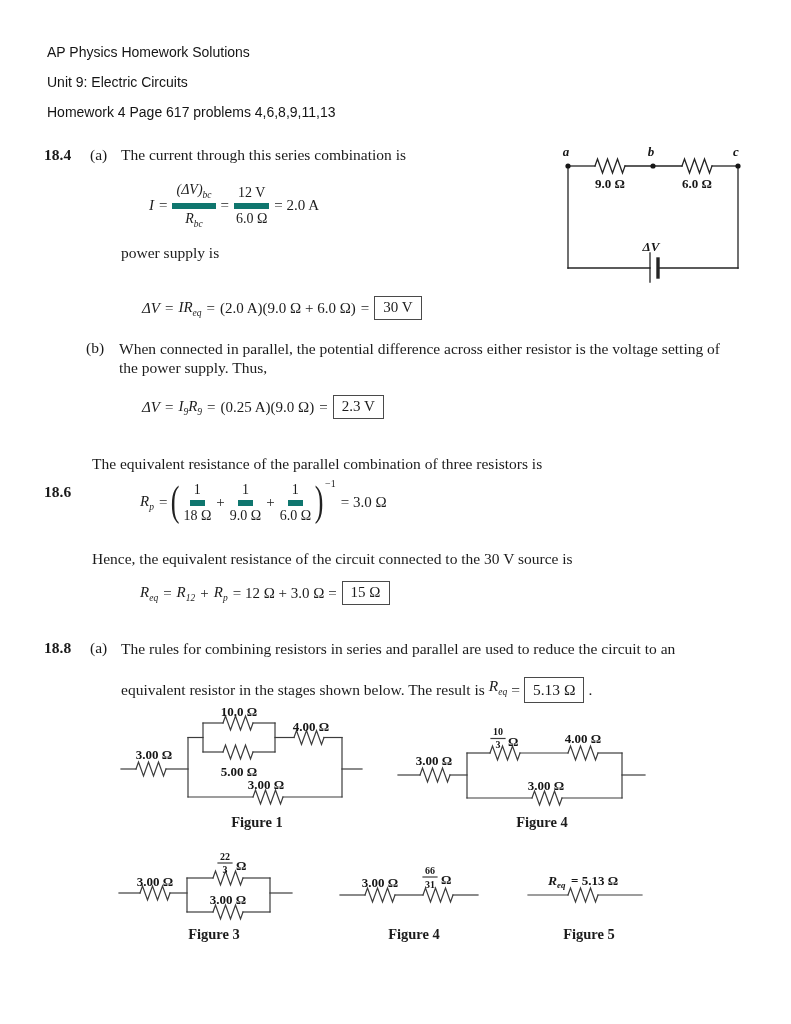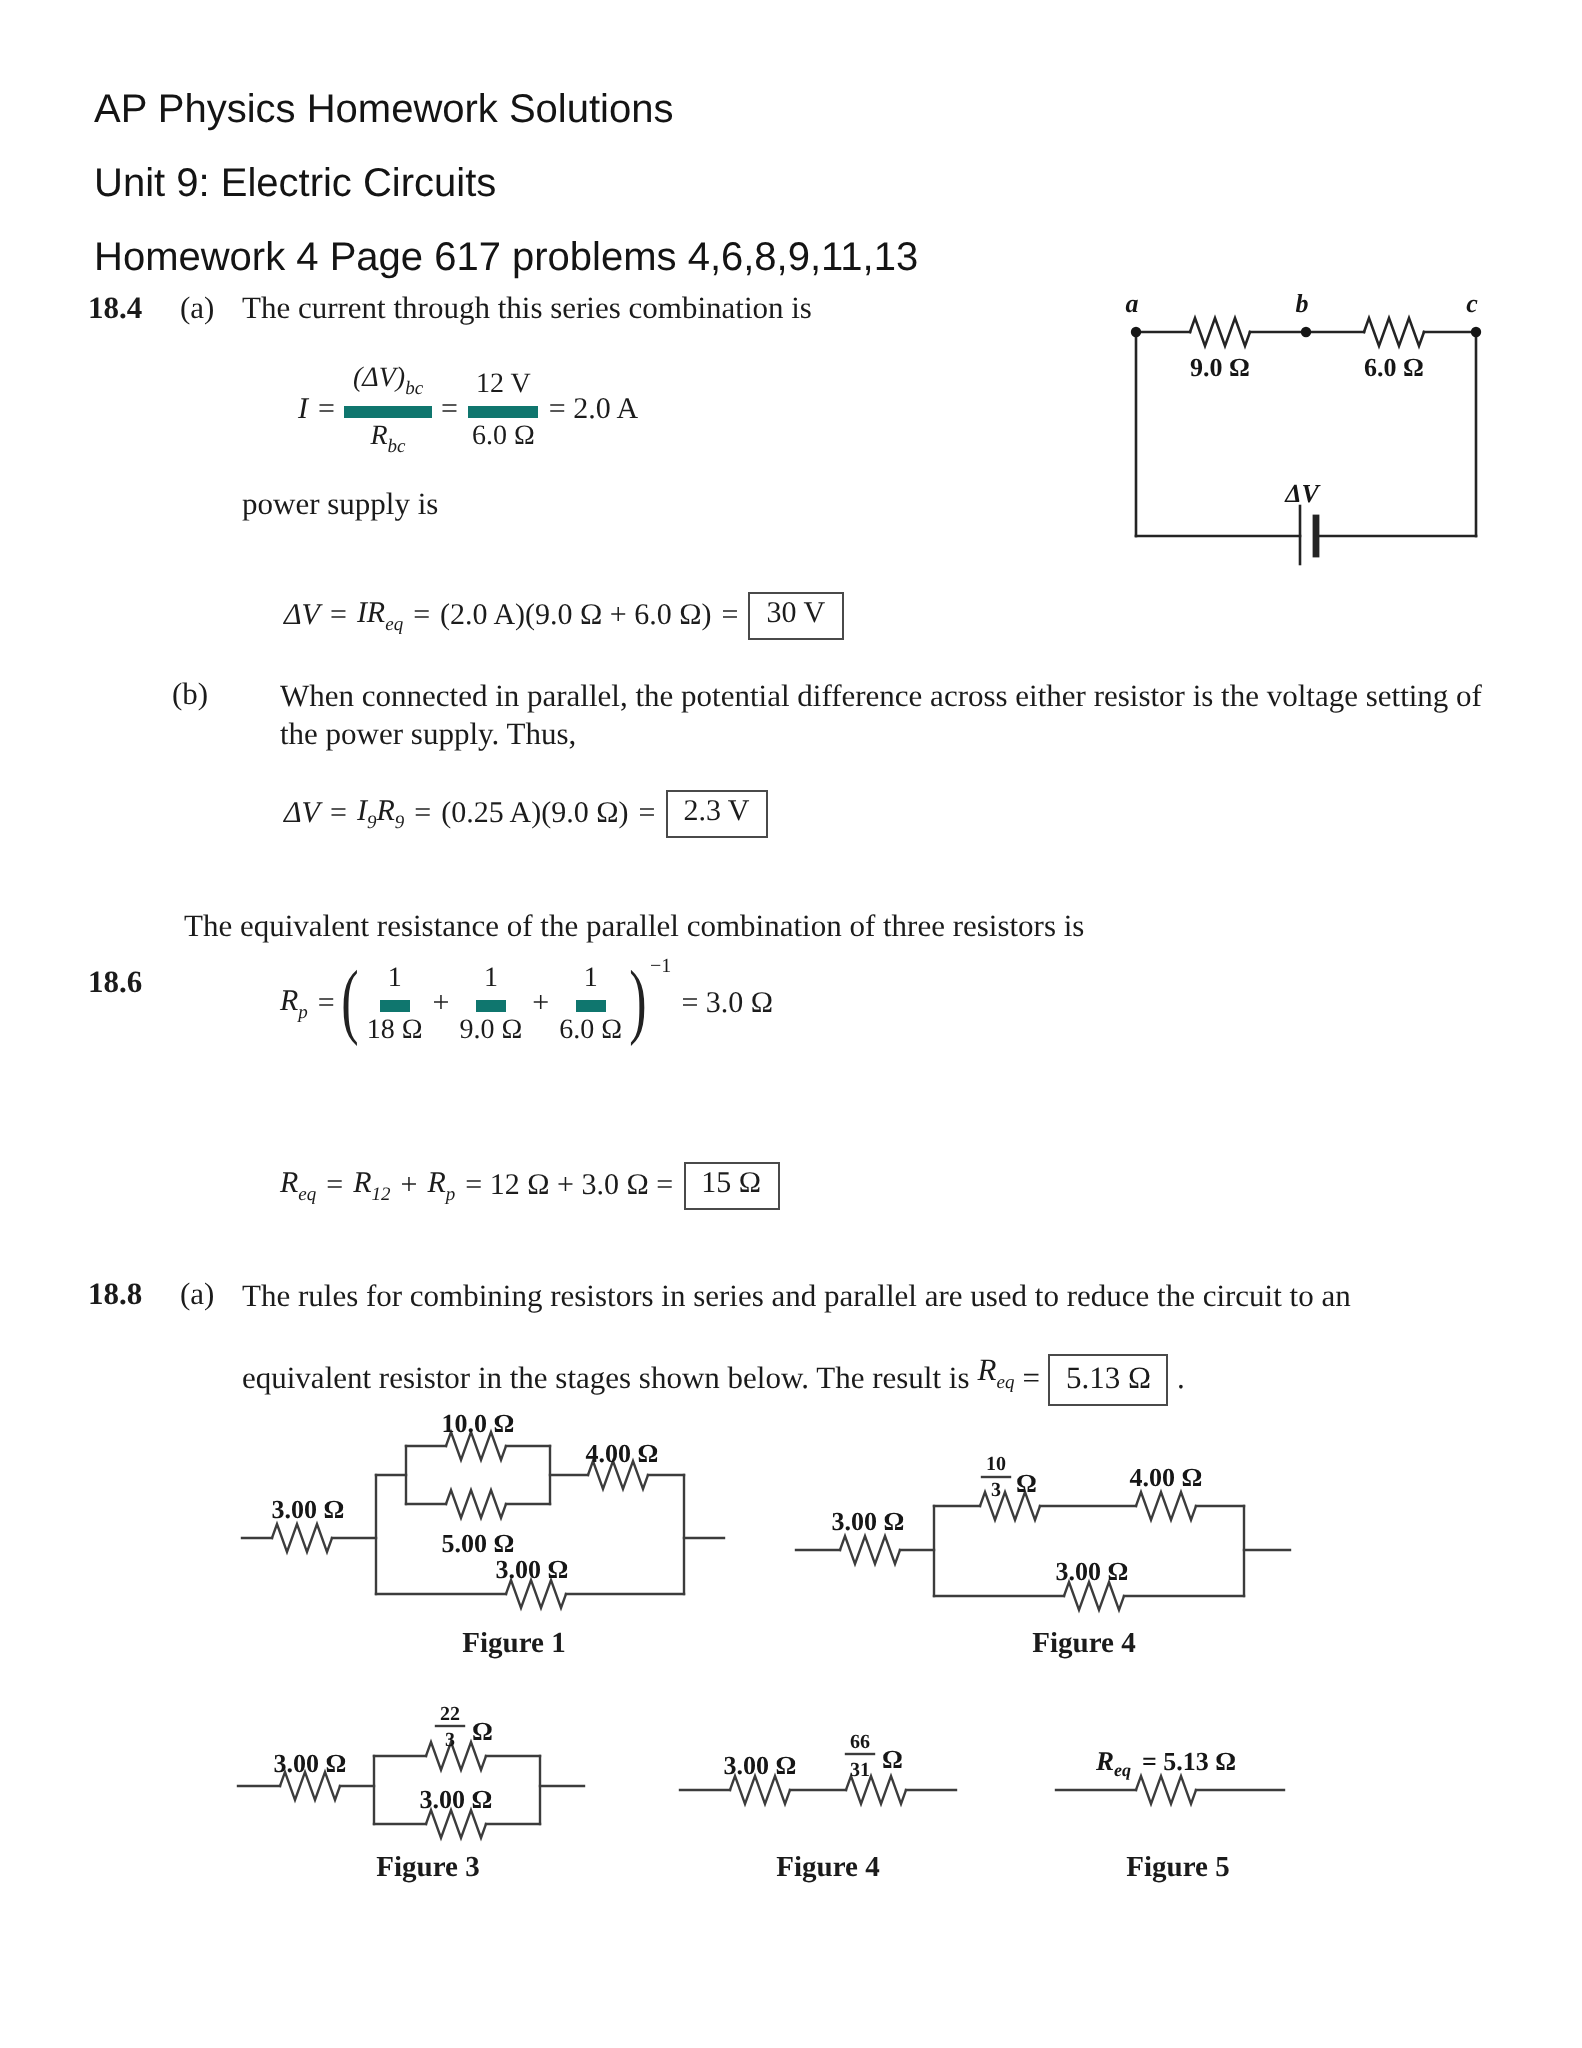--- a/index.html
+++ b/index.html
@@ -3,21 +3,21 @@
 <meta charset="utf-8">
 <style>
   html,body { margin:0; padding:0; background:#e8e8e8; }
   .page {
     position:relative; width:791px; height:1024px; margin:0 auto;
     background:#ffffff; color:#1b1b1b;
     font-family:"Liberation Serif", serif; overflow:hidden;
   }
   .header {
     position:absolute; left:47px; top:44px;
-    font-family:"Liberation Sans", sans-serif; font-size:20px; color:#141414;
+    font-family:"Liberation Sans", sans-serif; font-size:14px; color:#141414;
   }
   .header > div { margin-bottom:14px; }
 
   .row { position:absolute; white-space:nowrap; font-size:15.5px; }
   .row .pnum  { position:absolute; top:0; font-weight:bold; }
   .row .plabel{ position:absolute; top:0; }
   .row .ptext { position:absolute; top:0; }
   .bodytext { line-height:19px; font-size:15.5px; white-space:nowrap; }
   .textblock { position:absolute; }
 
@@ -128,21 +128,21 @@
     <span>=</span>
     <span class="vgroup"><span class="var">IR</span><sub class="msub">eq</sub></span>
     <span>=</span>
     <span>(2.0 A)(9.0 Ω + 6.0 Ω)</span>
     <span>=</span>
     <span class="answer-box">30 V</span>
   </div>
 
   <div class="row" style="left:86px; top:339px; width:680px;">
     <span class="plabel" style="left:0;">(b)</span>
-    <div class="ptext bodytext" style="left:33px;margin-left:21px;">
+    <div class="ptext bodytext" style="left:33px;">
       <div>When connected in parallel, the potential difference across either resistor is the voltage setting of</div>
       <div>the power supply. Thus,</div>
     </div>
   </div>
 
   <div class="eq" style="left:142px; top:395px;">
     <span class="var">ΔV</span>
     <span>=</span>
     <span class="vgroup"><span class="var">I</span><sub class="msub">9</sub><span class="var">R</span><sub class="msub">9</sub></span>
     <span>=</span>
@@ -172,20 +172,21 @@
     <span>+</span>
     <span class="frac">
       <span class="num">1</span>
       <span class="den">6.0 Ω</span>
     </span>
     <span class="bigp">)</span>
     <span class="exp">−1</span>
     <span>= 3.0 Ω</span>
   </div>
 
+  <div class="textblock bodytext" style="left:92px; top:549px;">Hence, the equivalent resistance of the circuit connected to the 30 V source is</div>
 
   <div class="eq" style="left:140px; top:581px;">
     <span class="vgroup"><span class="var">R</span><sub class="msub">eq</sub></span>
     <span>=</span>
     <span class="vgroup"><span class="var">R</span><sub class="msub">12</sub></span>
     <span>+</span>
     <span class="vgroup"><span class="var">R</span><sub class="msub">p</sub></span>
     <span>= 12 Ω + 3.0 Ω =</span>
     <span class="answer-box">15 Ω</span>
   </div>

